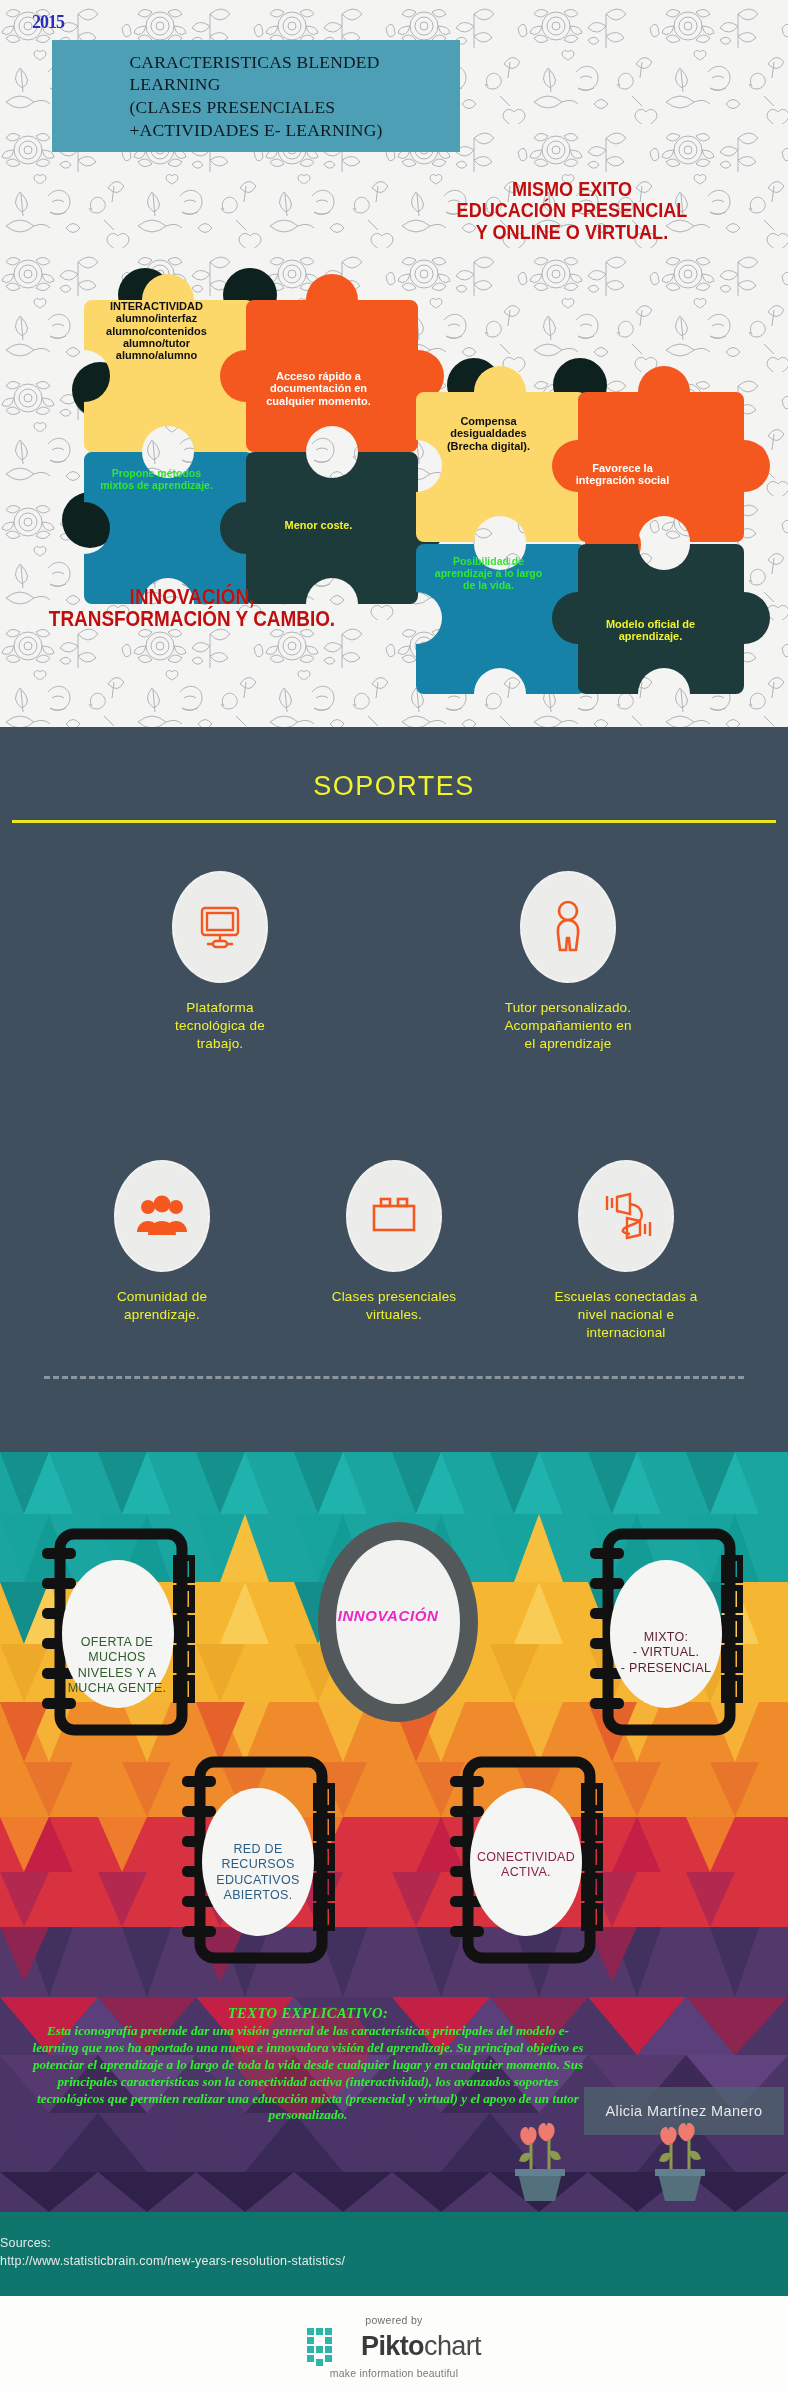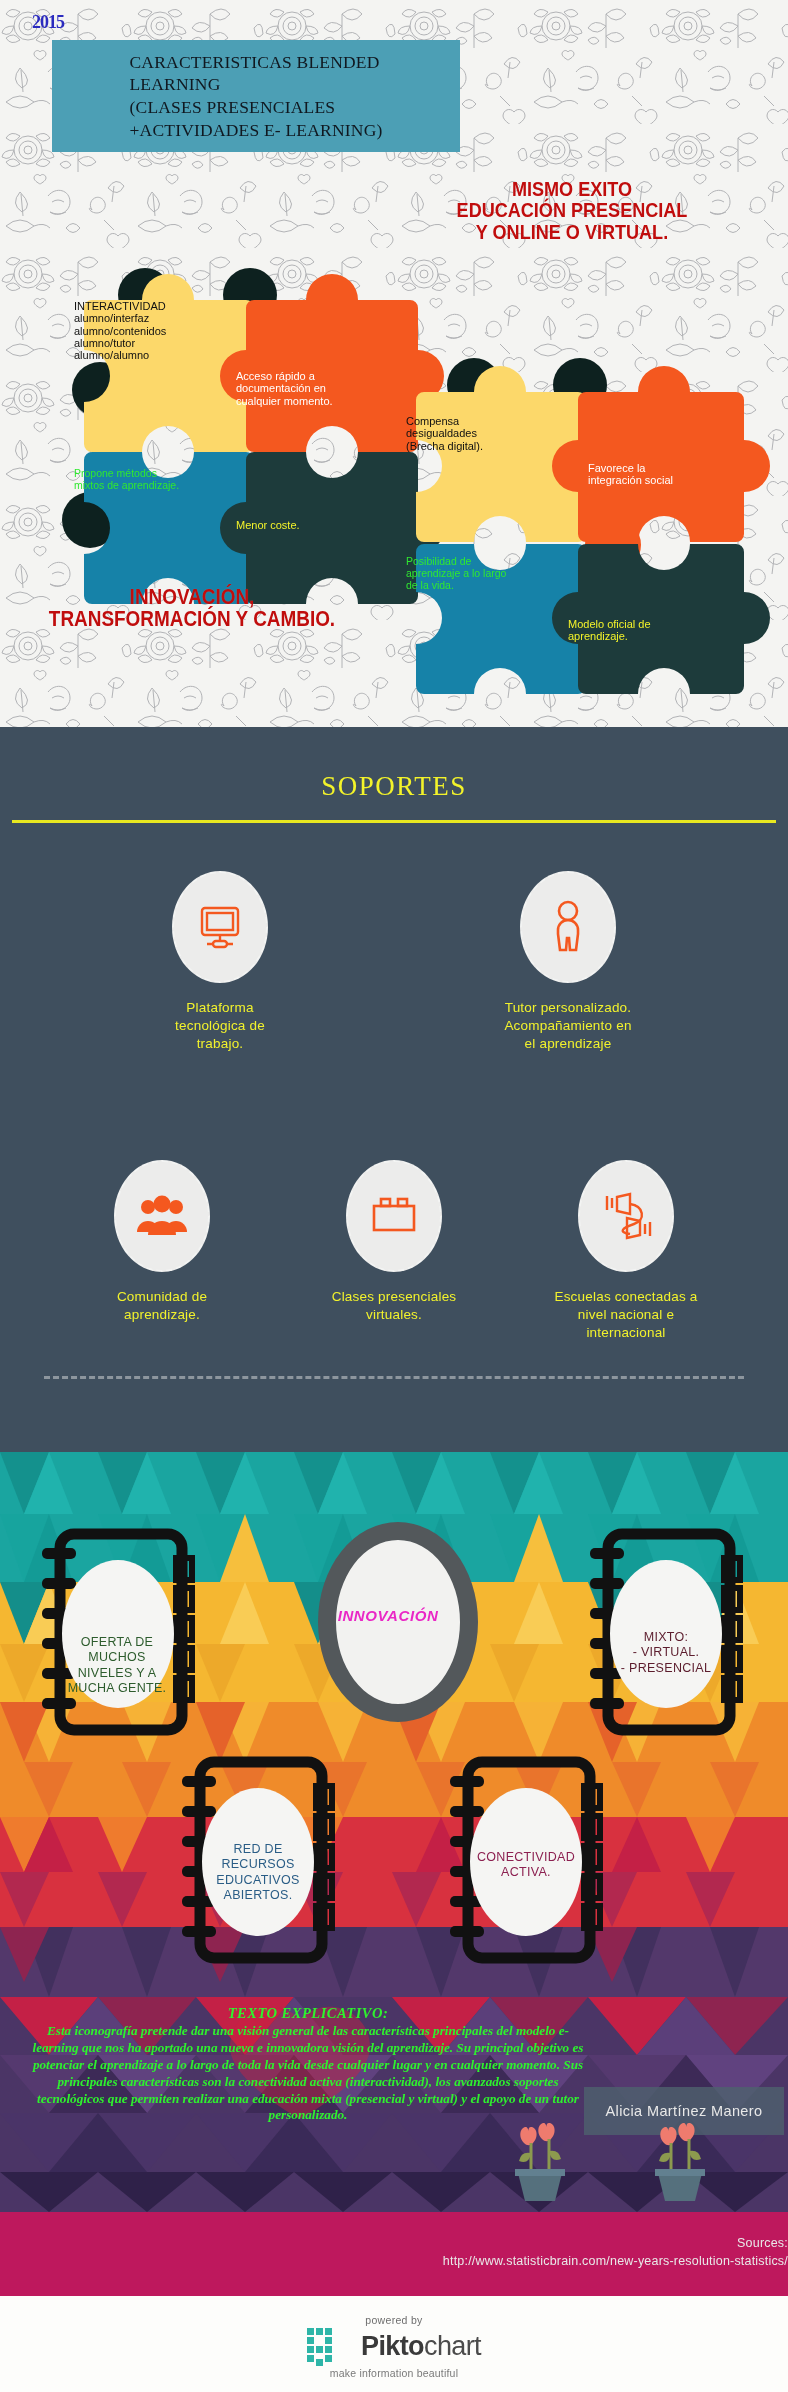--- a/index.html
+++ b/index.html
@@ -60,39 +60,40 @@
     z-index: 3;
     text-shadow: 0 0 1px rgba(255,255,255,.25);
   }
   #red-right { left: 392px; top: 178px; width: 360px; font-size: 21px; }
   #red-left  { left: 12px;  top: 586px; width: 360px; font-size: 22px; }
 
   .puzzle { position: absolute; left: 0; top: 0; width: 788px; height: 727px; z-index: 2; }
 
   .ptext {
     position: absolute;
-    font-weight: normal;
+    text-align: center;
+    font-weight: bold;
     line-height: 1.12;
     white-space: pre-line;
     z-index: 3;
     pointer-events: none;
   }
 
   
   .soportes {
     position: relative;
     width: 788px;
     height: 725px;
     background: #3f4f5e;
     padding-top: 22px;
   }
   .sop-title {
     text-align: center;
     color: #f3f32a;
-    font-family: Liberation Serif, serif;
+    font-family: Liberation Sans, sans-serif;
     font-size: 27px;
     letter-spacing: 1.5px;
     padding-top: 22px;
   }
   .sop-rule {
     height: 3px;
     background: #e8e820;
     margin: 18px 12px 0 12px;
   }
   .icon-row {
@@ -173,23 +174,23 @@
     display: flex; align-items: center; justify-content: center;
   }
   .author-plate span {
     color: #e8e8e8; font-size: 14.5px; letter-spacing: .4px;
   }
   .tulips { position: absolute; z-index: 4; }
 
   
   .sources {
     width: 788px;
-    background: #be185d;
+    background: #0f766e;
     padding: 22px 0 26px 0;
-    text-align: right;
+    text-align: left;
     color: #e9e9e9;
     font-size: 12.5px;
     line-height: 1.45;
     letter-spacing: .2px;
   }
 
   
   .footer {
     width: 788px; height: 100px;
     background: #fdfdfb;
@@ -337,21 +338,21 @@
 alumno/alumno</div>
     <div class="ptext" style="left:236px; top:370px; width:165px; font-size:11px; color:#ffffff;">Acceso rápido a
 documentación en
 cualquier momento.</div>
     <div class="ptext" style="left:74px; top:468px; width:165px; font-size:10.5px; color:#30e830;">Propone métodos
 mixtos de aprendizaje.</div>
     <div class="ptext" style="left:236px; top:519px; width:165px; font-size:11px; color:#f3f32a;">Menor coste.</div>
     <div class="ptext" style="left:406px; top:415px; width:165px; font-size:11px; color:#101010;">Compensa
 desigualdades
 (Brecha digital).</div>
-    <div class="ptext" style="left:588px; top:462px; width:165px; font-size:11px; color:#ffffff;">Favorece la
+    <div class="ptext" style="left:540px; top:462px; width:165px; font-size:11px; color:#ffffff;">Favorece la
 integración social</div>
     <div class="ptext" style="left:406px; top:556px; width:165px; font-size:10.5px; color:#30e830;">Posibilidad de
 aprendizaje a lo largo
 de la vida.</div>
     <div class="ptext" style="left:568px; top:618px; width:165px; font-size:11px; color:#f3f32a;">Modelo oficial de
 aprendizaje.</div>
   </section>
 
   <section class="soportes">
     <div class="sop-title">SOPORTES</div>

